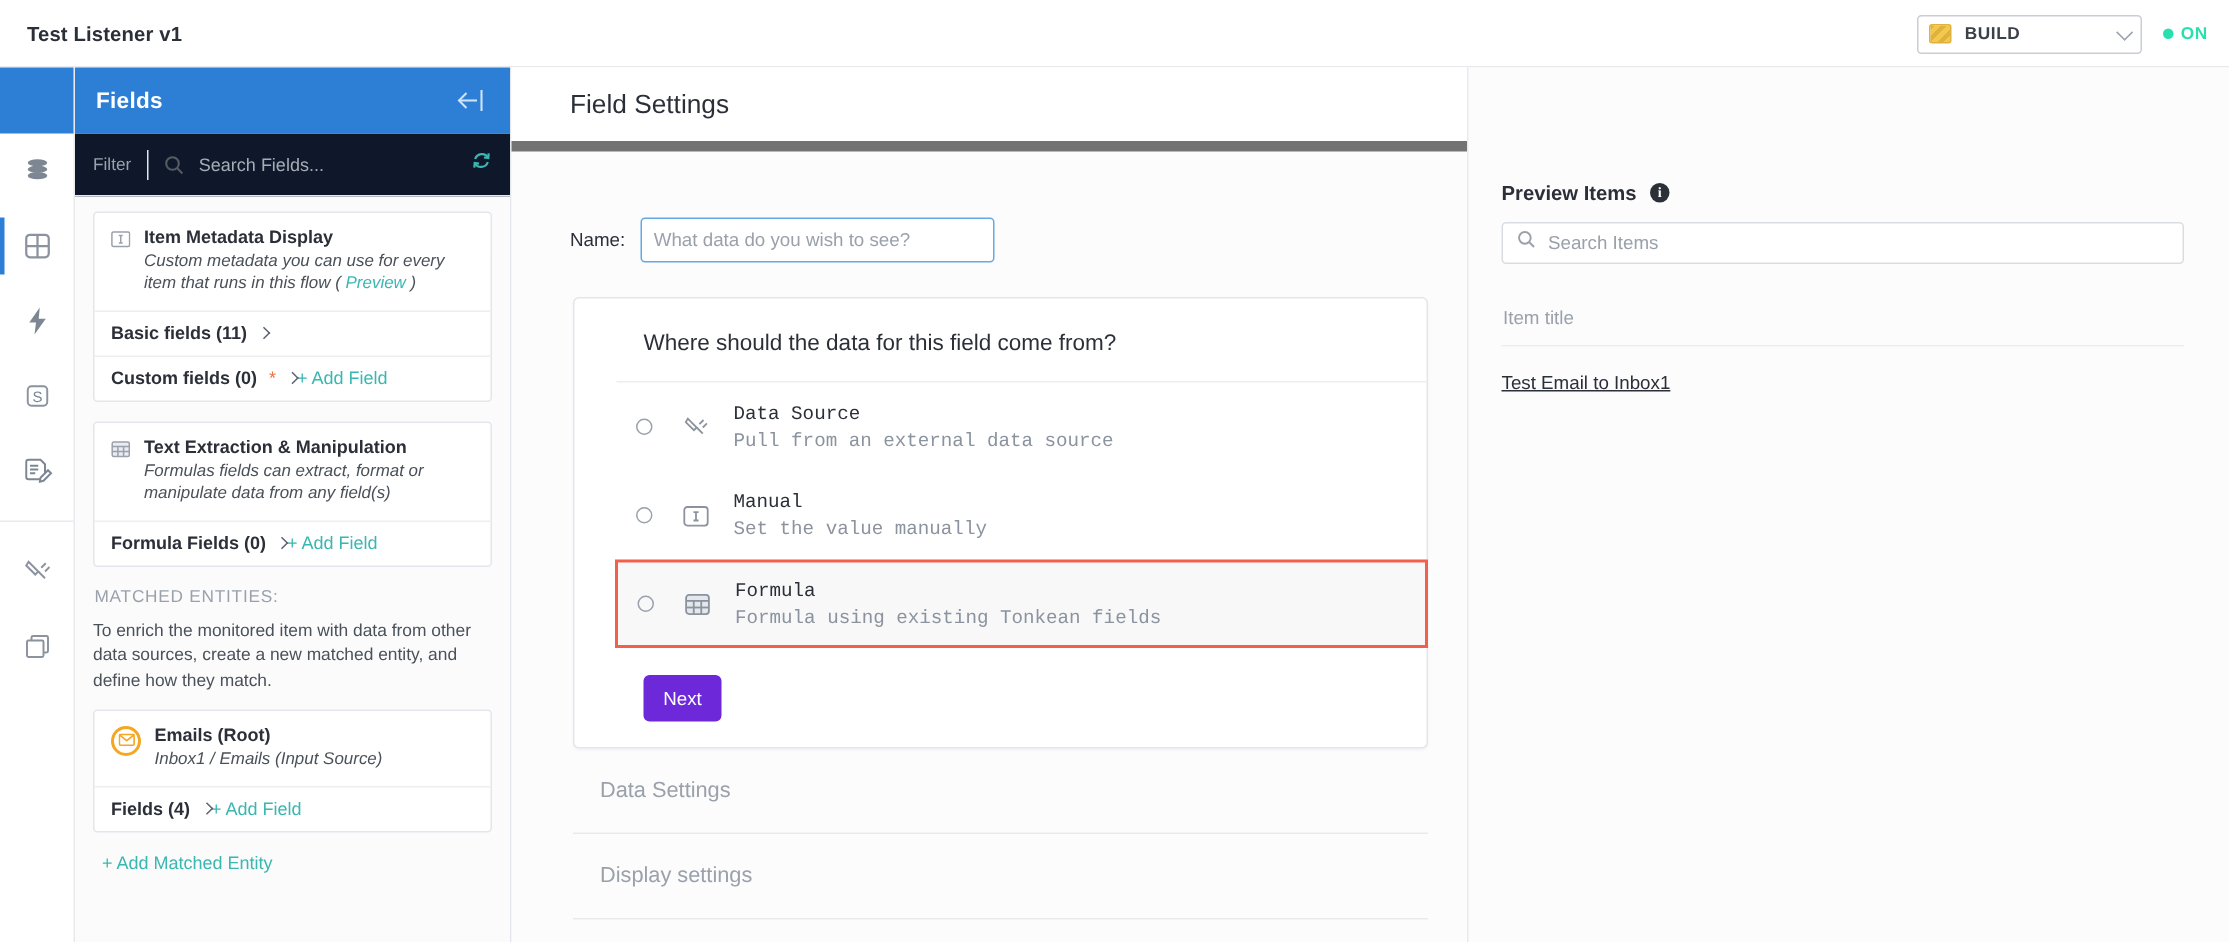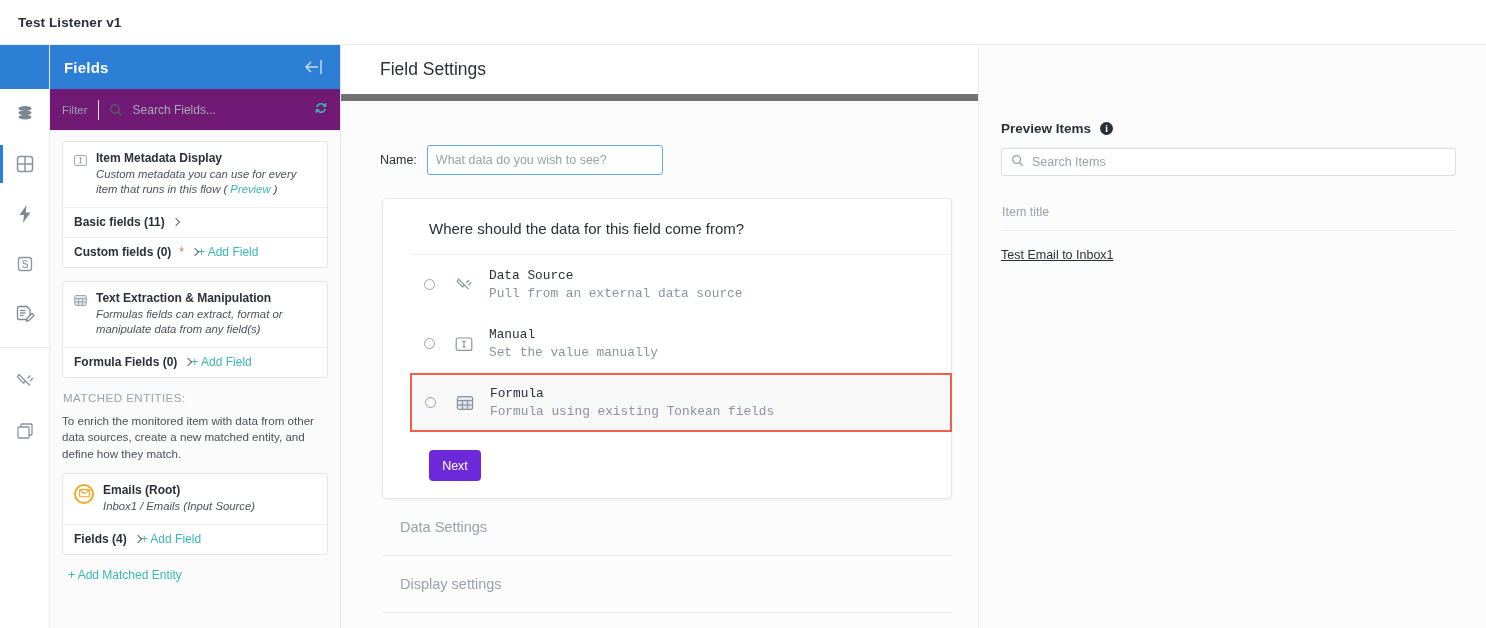--- a/index.html
+++ b/index.html
@@ -68,21 +68,21 @@
     position:absolute; left:50px; top:45px; width:291px; height:583px;
     background:#fbfbfc; border-right:1px solid #e3e6ea;
   }
   .fields-head {
     height:44px; background:#2d7fd6; color:#fff; display:flex;
     align-items:center; padding:0 14px; position:relative;
   }
   .fields-title { font-size:15px; font-weight:700; letter-spacing:.2px;}
   .collapse-btn { position:absolute; right:12px; top:11px; width:26px; height:22px; }
   .filterbar {
-    height:42px; background:#701a75; border-bottom:1px solid #e8eaee;
+    height:42px; background:#0f172a; border-bottom:1px solid #e8eaee;
     display:flex; align-items:center; padding:16px 12px; gap:10px;
   }
   .filter-label { font-size:11.5px; color:#9aa1ab; }
   .vdiv { width:1px; height:20px; background:#e3e6ea; }
   .search-ic { color:#6b7280; display:flex; align-items:center;}
   .search-ph { font-size:12px; color:#a6acb5; flex:1; }
   .refresh-ic { color:#3ab7b0; }
 
   .panel-body { padding:10px 12px 0 12px; height:539px; overflow:hidden; }
 
@@ -201,20 +201,31 @@
     display:inline-block;
   }
 </style>
 </head>
 <body>
 
 <div id="app">
 
   <div class="topbar">
     <div class="app-title">Test Listener v1</div>
+    <div class="topbar-right">
+      <div class="env-select">
+        <span class="env-swatch"></span>
+        <span class="env-label">BUILD</span>
+        <span class="chev"></span>
+      </div>
+      <div class="on-wrap">
+        <span class="on-dot"></span>
+        <span class="on-text">ON</span>
+      </div>
+    </div>
   </div>
 
   <div class="rail">
     <div class="rail-head"></div>
     <div class="rail-item">
       <span>
         <svg width="22" height="22" viewBox="0 0 22 22" fill="none" stroke="#7d8794" stroke-width="1.4">
           <ellipse cx="11" cy="5.5" rx="6.5" ry="2.4" fill="#7d8794" stroke="none"></ellipse>
           <ellipse cx="11" cy="9.8" rx="6.5" ry="2.4" fill="#7d8794" stroke="none"></ellipse>
           <ellipse cx="11" cy="14.1" rx="6.5" ry="2.4" fill="#7d8794" stroke="none"></ellipse>

